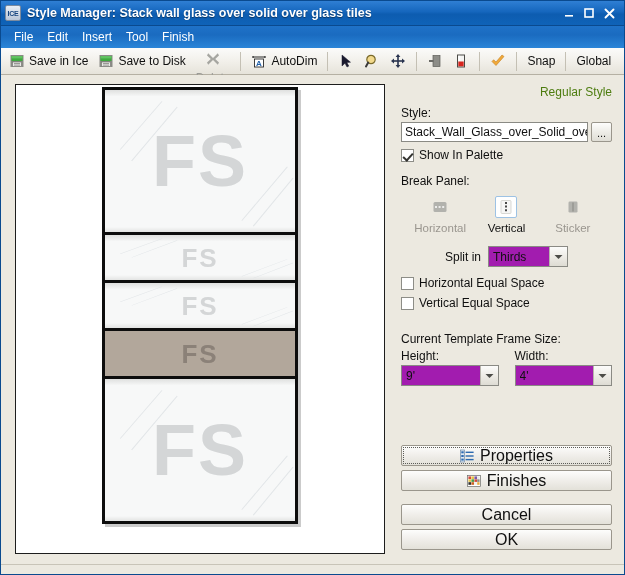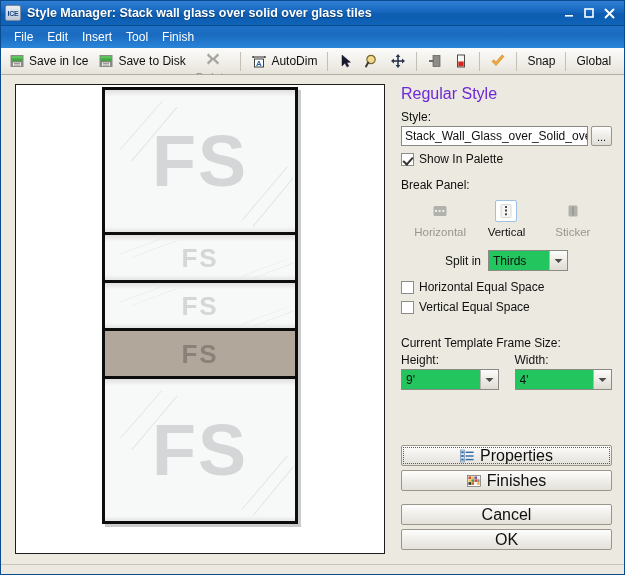--- a/index.html
+++ b/index.html
@@ -199,23 +199,23 @@
   .side {
     flex: 1 1 auto;
     padding: 8px 12px 10px 8px;
     box-sizing: border-box;
     display: flex;
     flex-direction: column;
     position: relative;
     min-width: 0;
   }
   .side-title {
-    text-align: left;
-    font-size: 16px;
-    color: #6d28d9;
+    text-align: right;
+    font-size: 12px;
+    color: #4d7c0f;
     margin: 2px 0 7px 0;
   }
   .lbl {
     font-size: 12px;
     color: #101010;
     margin-bottom: 2px;
     display: block;
   }
   .row { display: flex; align-items: center; }
 
@@ -313,21 +313,21 @@
     justify-content: center;
     gap: 7px;
     margin-top: 12px;
   }
   .splitlabel { font-size: 12px; color: #101010; }
 
   .combo {
     height: 21px;
     box-sizing: border-box;
     border: 1px solid #8a8a84;
-    background: #22c55e;
+    background: #a21caf;
     display: flex;
     align-items: center;
     font-size: 12px;
     color: #101010;
     padding-left: 4px;
     position: relative;
     min-width: 0;
   }
   .combo .cval { flex: 1 1 auto; white-space: nowrap; overflow: hidden; }
   .combo .carrow {

